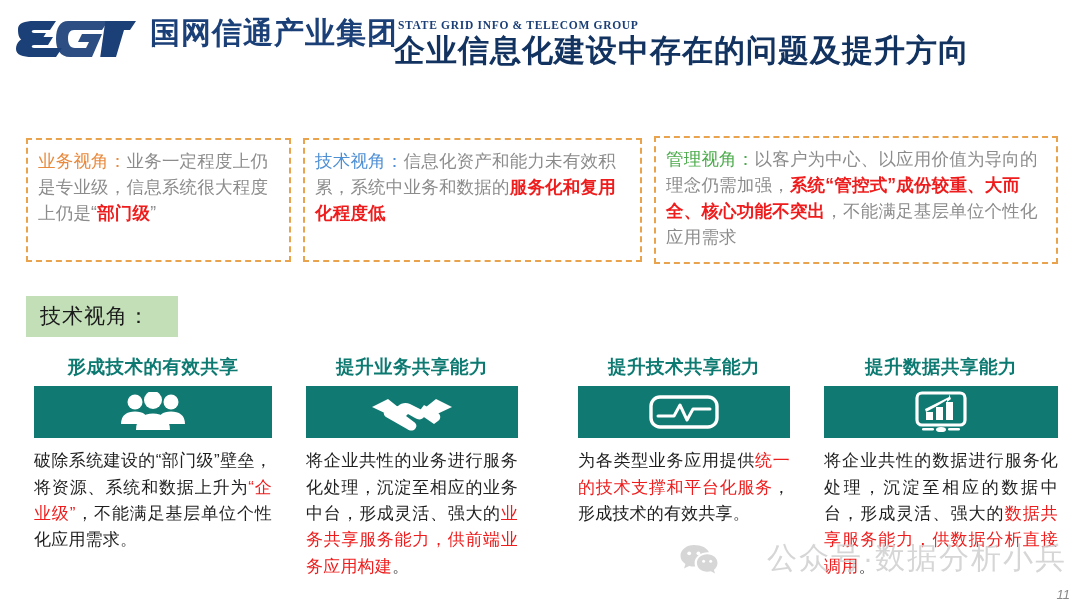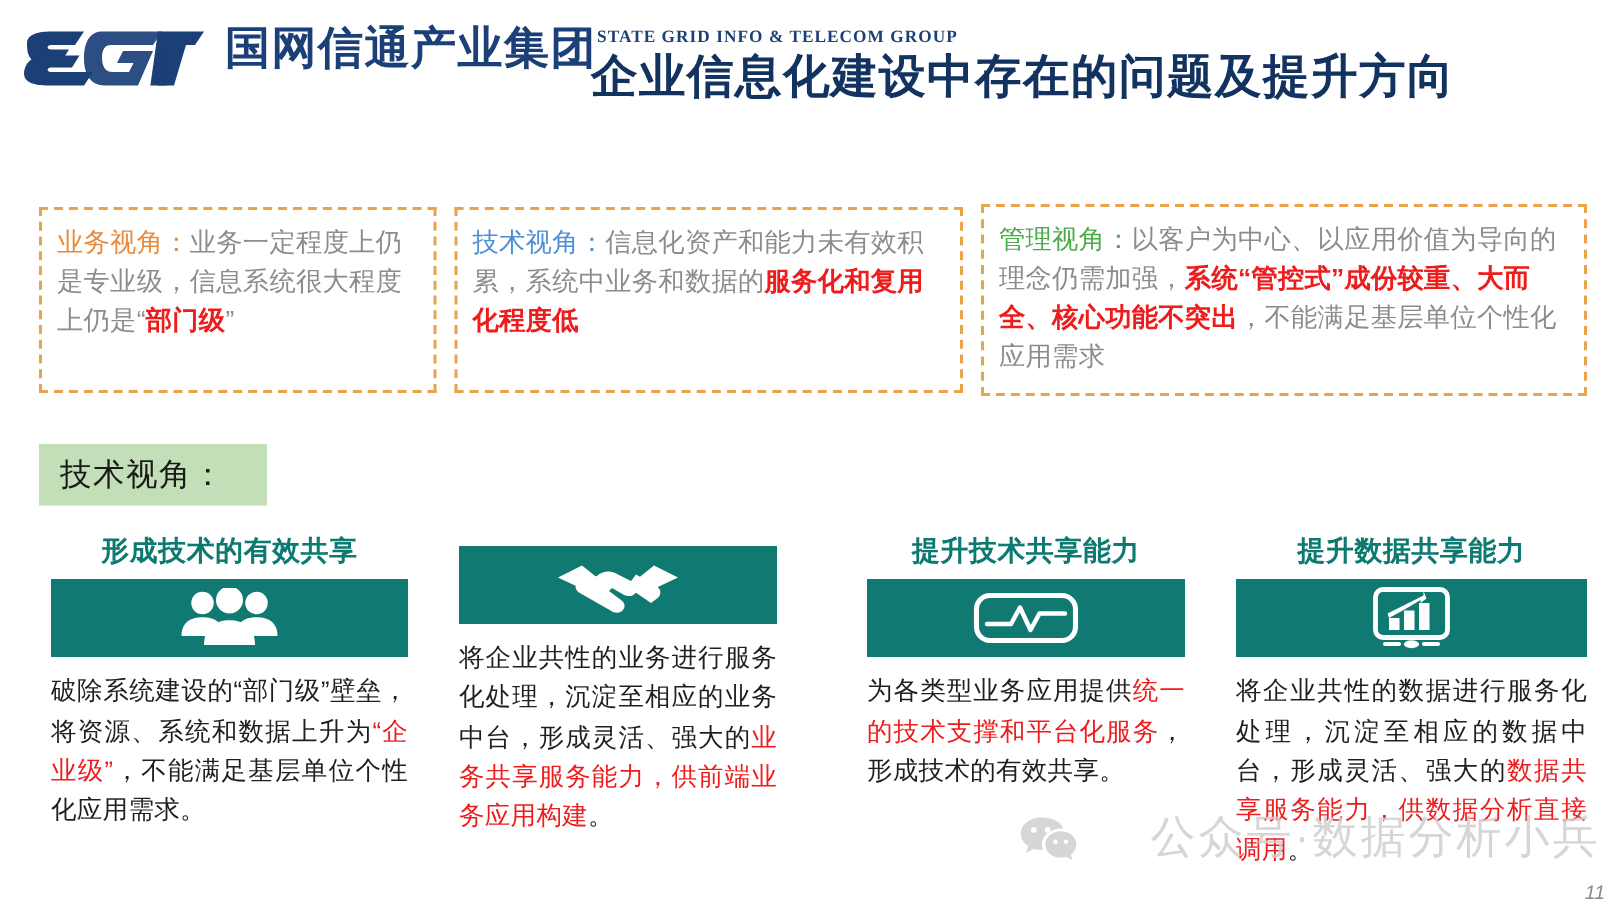--- a/index.html
+++ b/index.html
@@ -219,20 +219,21 @@
           <path d="M20 38 C20 26.5, 27.5 21.5, 37 21.5 C46.5 21.5, 54 26.5, 54 38 Z"></path>
         </g>
       </svg>
     </div>
     <div class="dir-body">
       <span>破除系统建设的“部门级”壁垒，将资源、系统和数据上升为</span><span class="hl-red">“企业级”</span><span>，不能满足基层单位个性化应用需求。</span>
     </div>
   </div>
 
   <div class="dir-card" style="left:306px; width:212px;">
+    <div class="dir-heading">提升业务共享能力</div>
     <div class="dir-icon-box">
       <svg width="88" height="42" viewBox="0 0 88 42">
         <g fill="#ffffff">
           <path d="M4 16 L20 8 L30 16 L21 24 Z"></path>
           <path d="M84 16 L68 8 L58 16 L67 24 Z"></path>
           <path d="M30 15 C33 12, 38 11, 42 13 L52 18 C56 20, 58 23, 56 26 C54 29, 50 29, 47 27 L40 23 L38 25 L46 31 C49 33, 49 36, 47 38 C45 40, 42 40, 39 38 L18 26 C15 24, 15 20, 18 18 Z"></path>
           <path d="M56 14 L70 22 C73 24, 73 28, 70 30 L66 33 L50 22 Z"></path>
         </g>
       </svg>
     </div>

